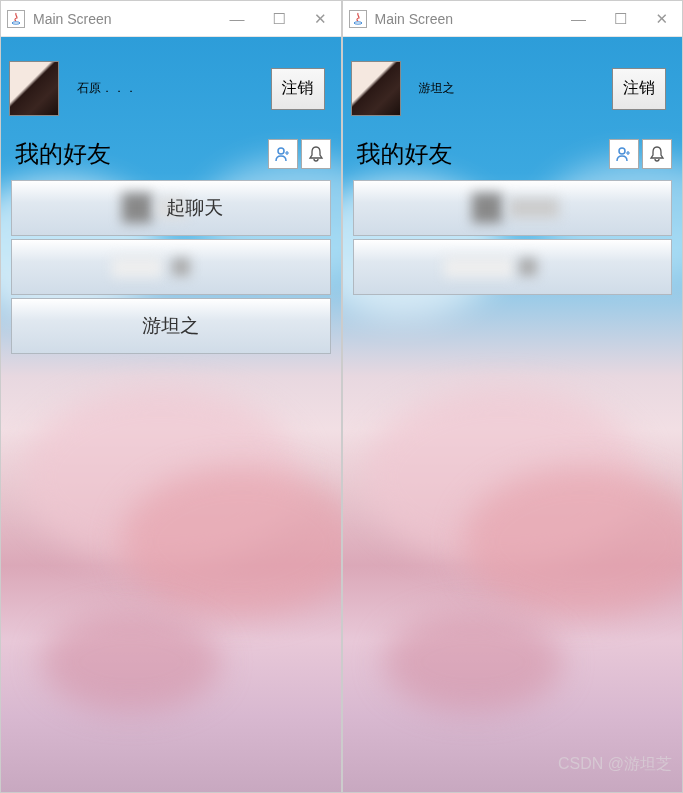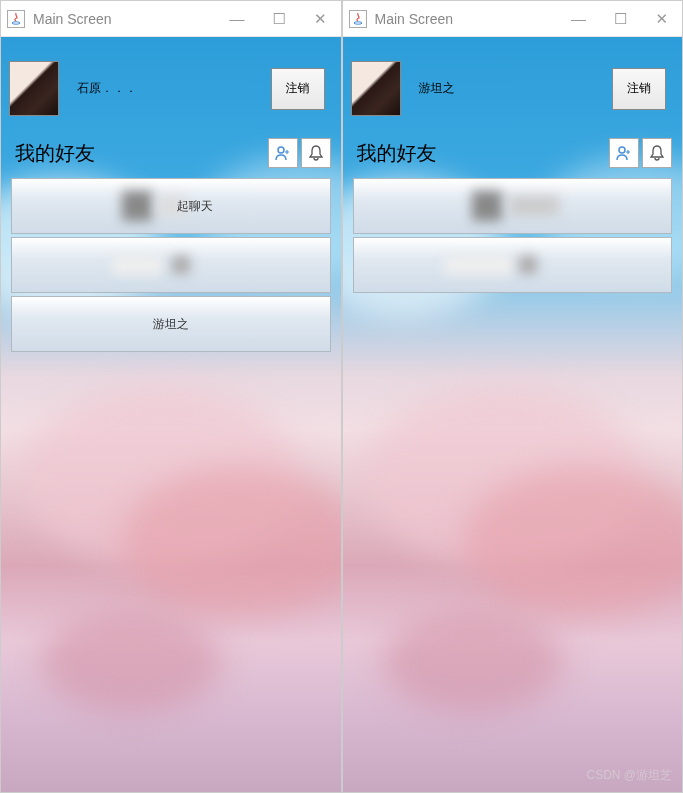--- a/index.html
+++ b/index.html
@@ -90,35 +90,35 @@
     .username {
       font-size: 12px;
       color: #000;
       flex: 1;
     }
     .logout-btn {
       width: 54px;
       height: 42px;
       background: linear-gradient(180deg, #f8f8f8, #e8e8e8);
       border: 1px solid #888;
-      font-size: 12px;
+      font-size: 16px;
       cursor: pointer;
       display: flex;
       align-items: center;
       justify-content: center;
     }
     .section-row {
       position: relative;
       display: flex;
       align-items: center;
       padding: 12px 10px 4px 14px;
       z-index: 2;
     }
     .section-title {
-      font-size: 20px;
+      font-size: 24px;
       color: #000;
       flex: 1;
     }
     .icon-btn {
       width: 30px;
       height: 30px;
       background: #fff;
       border: 1px solid #aaa;
       display: flex;
       align-items: center;
@@ -134,38 +134,38 @@
       flex-direction: column;
       gap: 0;
     }
     .friend-item {
       height: 56px;
       background: linear-gradient(180deg, #ffffff 0%, #e0e8f0 40%, #d0dce8 100%);
       border: 1px solid #b0b8c0;
       display: flex;
       align-items: center;
       justify-content: center;
-      font-size: 12px;
+      font-size: 19px;
       color: #333;
       cursor: pointer;
       position: relative;
     }
     .friend-item + .friend-item {
       margin-top: 3px;
     }
     .blur-patch {
       position: absolute;
       filter: blur(6px);
       background: #ccc;
     }
     .watermark {
       position: absolute;
-      bottom: 8px;
+      bottom: 17px;
       right: 10px;
-      font-size: 12px;
+      font-size: 16px;
       color: rgba(220,220,220,0.55);
       z-index: 5;
       text-align: right;
     }
   </style>
 </head>
 <body>
 
 <div class="window">
   <div class="titlebar">

